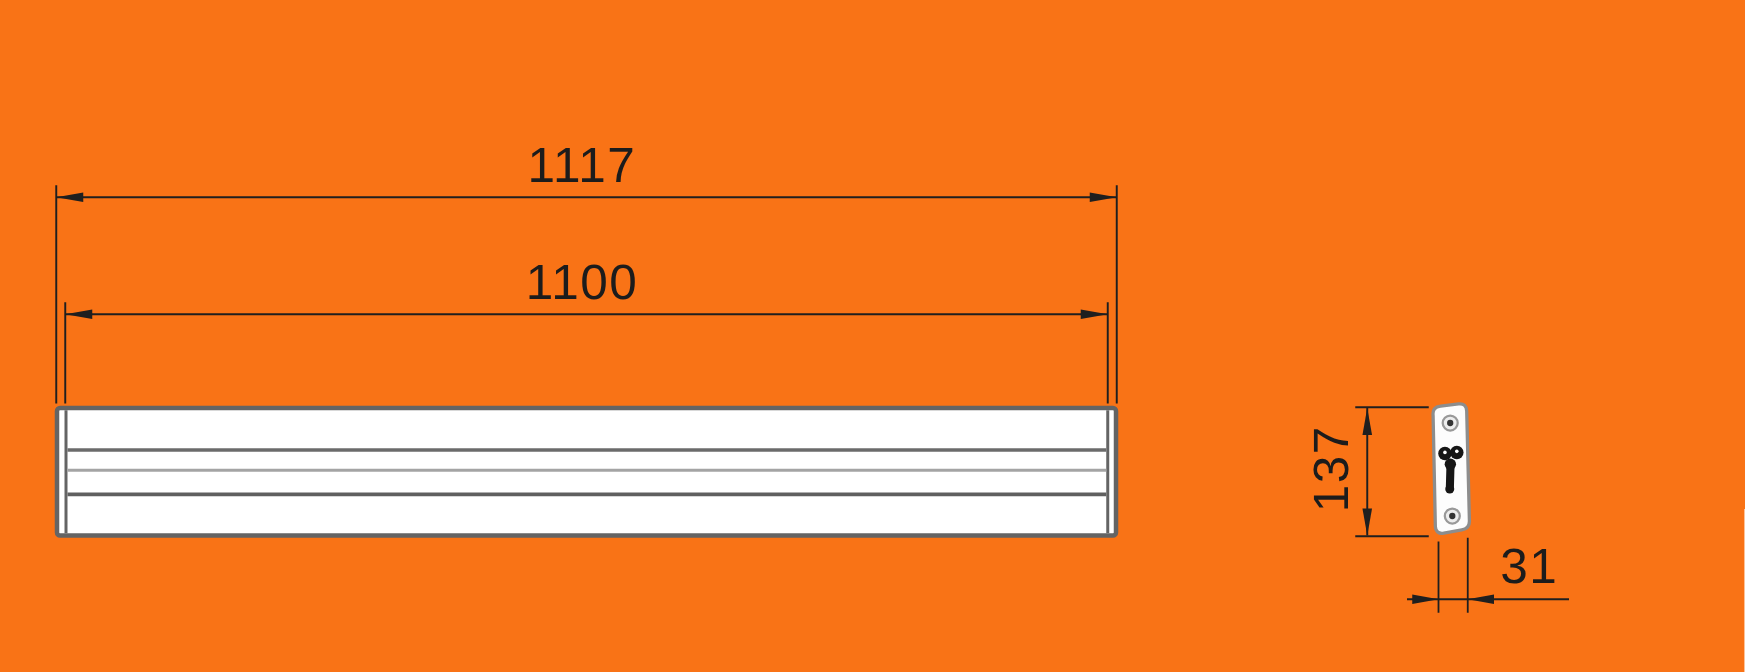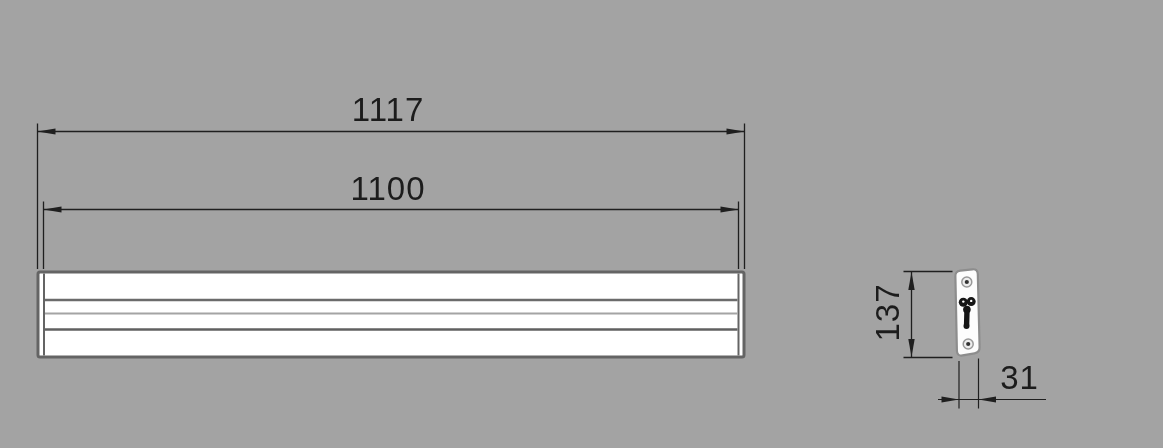--- a/index.html
+++ b/index.html
@@ -4,21 +4,21 @@
 <style>
   html, body {
     margin: 0;
     padding: 0;
     background: #ffffff;
   }
   .canvas {
     position: relative;
     width: 1163px;
     height: 448px;
-    background: #a3a3a3;
+    background: #f97316;
     overflow: hidden;
   }
   .canvas svg {
     position: absolute;
     left: 0;
     top: 0;
   }
   .dim-text {
     font-family: "Liberation Sans", sans-serif;
     font-size: 33px;

